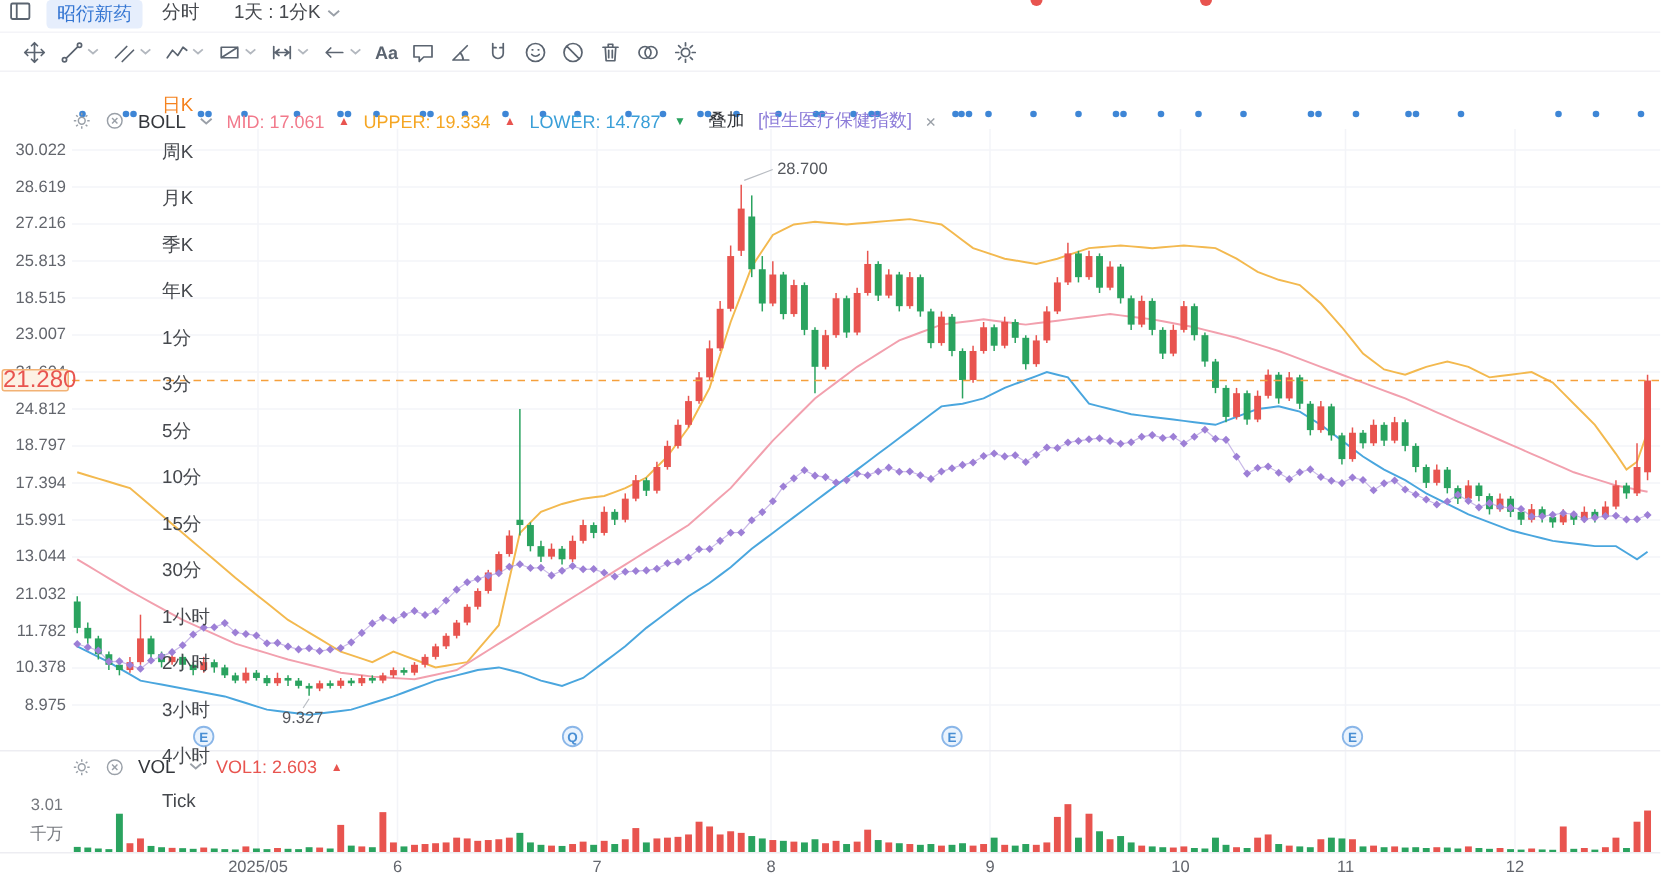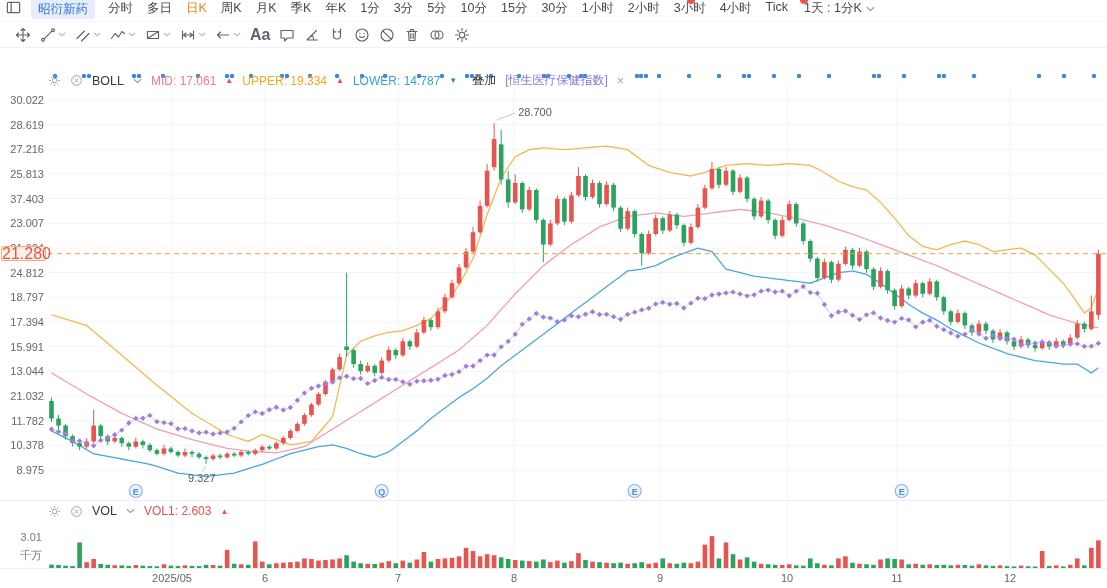--- a/index.html
+++ b/index.html
@@ -6,33 +6,33 @@
   html,body { width:1107px; height:588px; overflow:hidden; background:#fff;
     font-family:"Liberation Sans","DejaVu Sans",sans-serif; }
   #app { position:relative; width:1107px; height:588px; background:#fff; }
 
   
   #topnav { position:absolute; top:0; left:0; width:100%; height:22px;
     display:flex; align-items:flex-start; border-bottom:1px solid #f4f4f8; z-index:5; background:#fff;}
   #layout-icon { margin-left:6px; display:flex; }
   .stock-tab { margin-left:10px; padding:1px 7px; background:#e6eefc; color:#3576d2;
     font-size:12.5px; border-radius:3px; cursor:pointer; white-space:nowrap;}
-  #period-tabs { display:flex; gap:14px; margin-left:13px; }
+  #period-tabs { display:flex; gap:14px; margin-left:13px;flex-direction:column; }
   .period { font-size:12.5px; color:#45484d; cursor:pointer; white-space:nowrap;}
   .period.sel { color:#f5821f; }
   #kline-selector { display:flex; align-items:center; gap:4px; margin-left:16px;
     font-size:12.5px; color:#45484d; cursor:pointer; white-space:nowrap;}
   .red-dot { position:absolute; width:8px; height:8px; background:#e8544f; border-radius:50%; top:-4px; z-index:6;}
 
   
   #drawbar { position:absolute; top:22px; left:0; width:100%; height:26px; display:flex;
     align-items:center; gap:9px; padding-left:15px; border-bottom:1px solid #f2f2f6; z-index:5; background:#fff;}
   .tool { display:flex; align-items:center; gap:2px; color:#5b6470; cursor:pointer; }
   .tool svg { display:block; }
-  .aa { font-size:16px; color:#5b6470; font-weight:bold; letter-spacing:0; }
+  .aa { font-size:12px; color:#5b6470; font-weight:bold; letter-spacing:0; }
 
   
   .ind-row { position:absolute; display:flex; align-items:center; gap:9px; font-size:12px;
     z-index:4; background:transparent; }
   #boll-row { top:52px; left:48px;margin-top:20px; }
   #vol-row  { top:504px; left:48px; }
   .ind-name { color:#33363b; font-size:12.5px; }
   .ind-val  { font-size:12px; }
   .tri-up   { color:#e8544f; font-size:8px; }
   .tri-dn   { color:#2aa35f; font-size:8px; }
@@ -943,21 +943,21 @@
 <div id="chart-hit"></div>
 
 <div class="divider" style="top:500px"></div>
 <div class="divider" style="top:568px"></div>
 
 <div id="y-axis">
       <div class="ylab" style="top: 100px;">30.022</div>
       <div class="ylab" style="top: 124.664px;">28.619</div>
       <div class="ylab" style="top: 149.329px;">27.216</div>
       <div class="ylab" style="top: 173.993px;">25.813</div>
-      <div class="ylab" style="top: 198.657px;">37.403</div>
+      <div class="ylab" style="top: 198.657px;">18.515</div>
       <div class="ylab" style="top: 223.322px;">23.007</div>
       <div class="ylab" style="top: 247.986px;">21.604</div>
       <div class="ylab" style="top: 272.668px;">24.812</div>
       <div class="ylab" style="top: 297.332px;">18.797</div>
       <div class="ylab" style="top: 321.996px;">17.394</div>
       <div class="ylab" style="top: 346.661px;">15.991</div>
       <div class="ylab" style="top: 371.325px;">13.044</div>
       <div class="ylab" style="top: 395.989px;">21.032</div>
       <div class="ylab" style="top: 420.654px;">11.782</div>
       <div class="ylab" style="top: 445.336px;">10.378</div>

